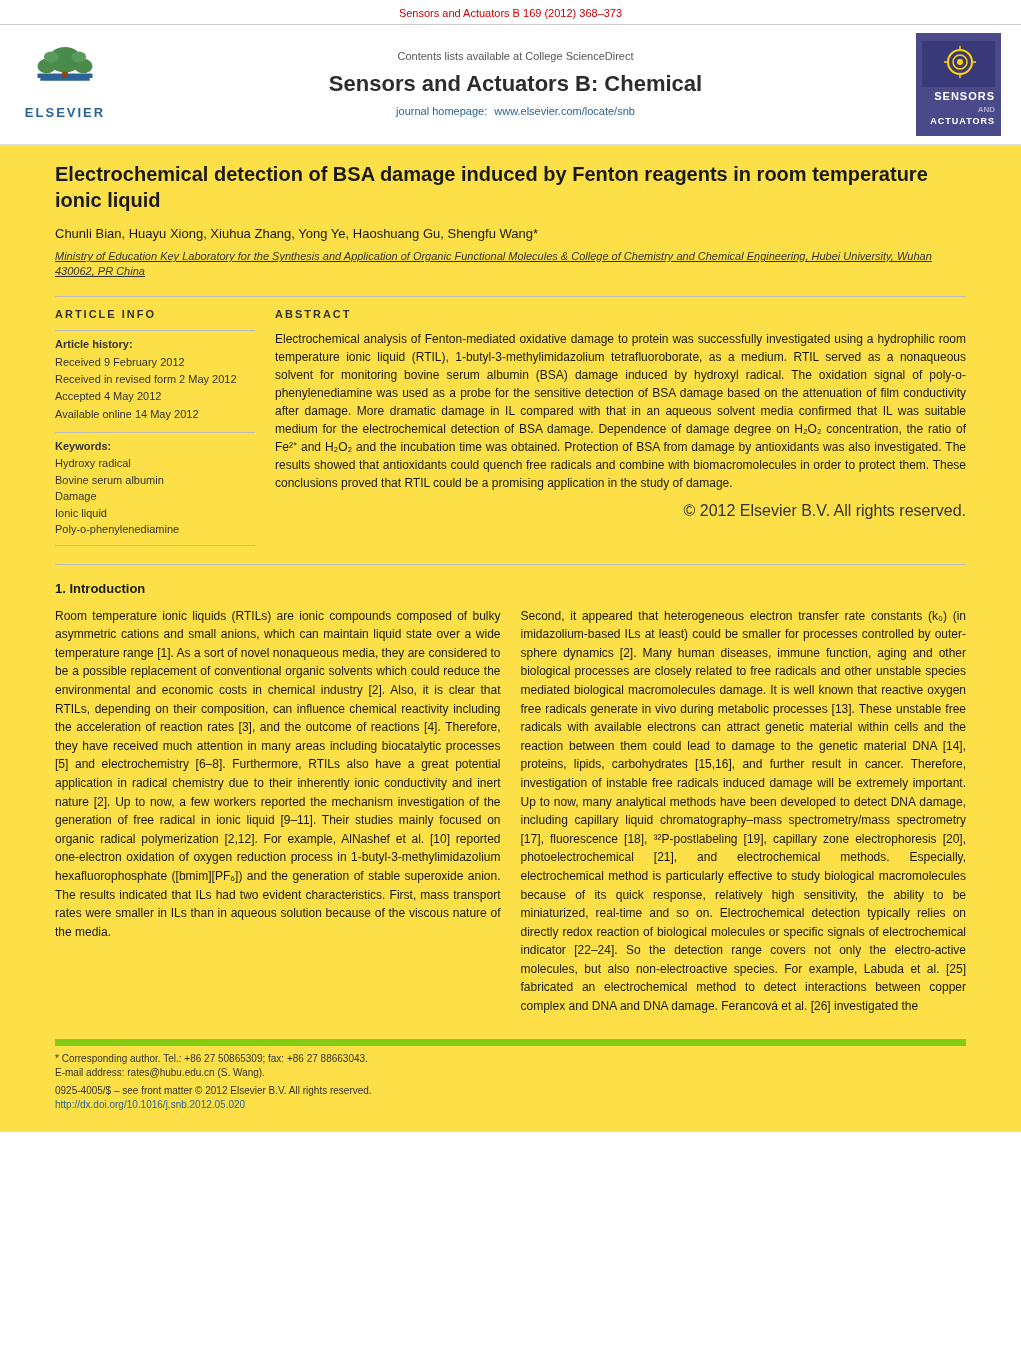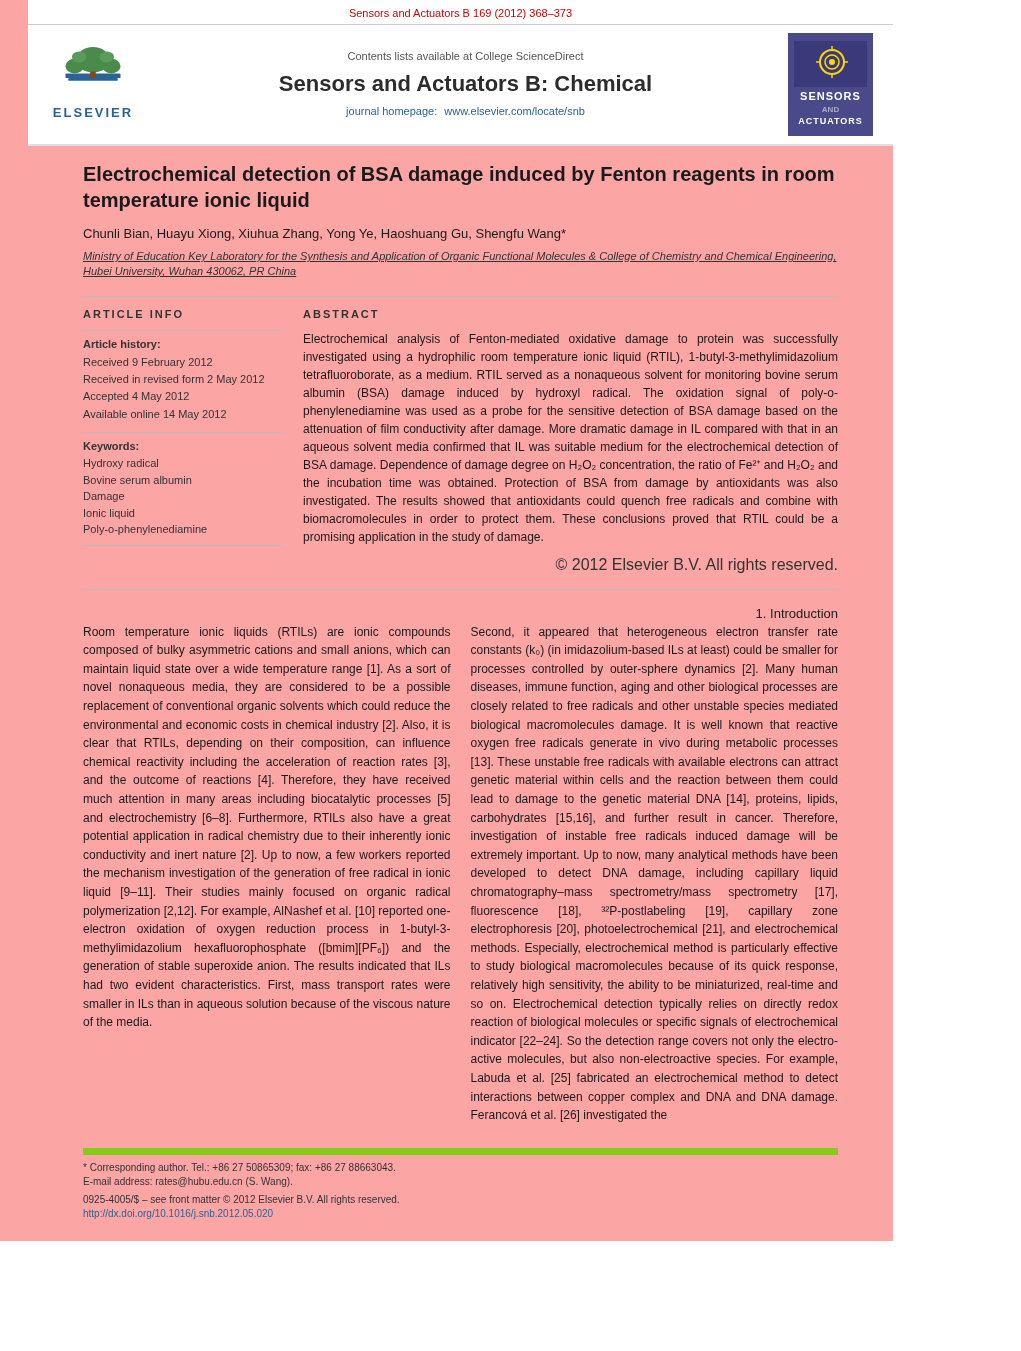--- a/index.html
+++ b/index.html
@@ -6,23 +6,22 @@
     body {
       font-family: Arial, Helvetica, sans-serif;
       background: #fff;
       color: #000;
       width: 1021px;
       min-height: 1351px;
       font-size: 13px;
       line-height: 1.4;
     }
     .page-wrapper {
-      width: 893px;
-      background: #fca5a5;
-      padding-left: 28px;
+      width: 1021px;
+      background: #fde047;
     }
     
     .top-bar {
       background: #fff;
       text-align: center;
       padding: 6px 0 3px 0;
       font-size: 11px;
       color: #c00;
       border-bottom: 1px solid #ccc;
     }
@@ -81,21 +80,21 @@
       width: 85px;
       flex-shrink: 0;
       margin-left: 15px;
     }
     .sensors-logo-box {
       background: #4a4a8a;
       color: #fff;
       padding: 8px 6px;
       font-size: 10px;
       font-weight: bold;
-      text-align: center;
+      text-align: right;
       line-height: 1.3;
     }
     .sensors-logo-box .top-part {
       font-size: 11px;
       font-weight: bold;
       letter-spacing: 1px;
     }
     .sensors-logo-box .bottom-part {
       font-size: 9px;
       letter-spacing: 1px;
@@ -176,23 +175,23 @@
       color: #333;
       text-align: right;
       margin-top: 8px;
     }
     
     .body-section {
       margin-top: 15px;
     }
     .section-heading {
       font-size: 13px;
-      font-weight: normal;
-      color: #1a1a1a;
-      text-align: right;
+      font-weight: bold;
+      color: #1a1a1a;
+      margin-bottom: 8px;
     }
     .body-columns {
       display: flex;
       gap: 20px;
     }
     .body-col {
       flex: 1;
     }
     .body-para {
       font-size: 12px;

